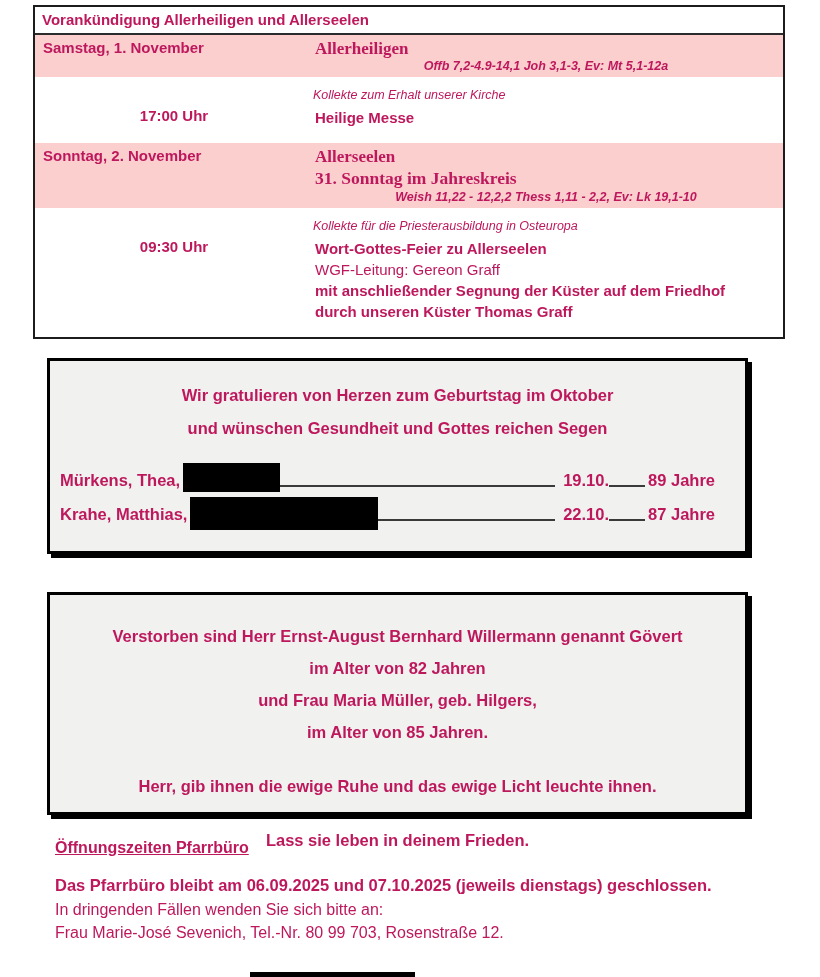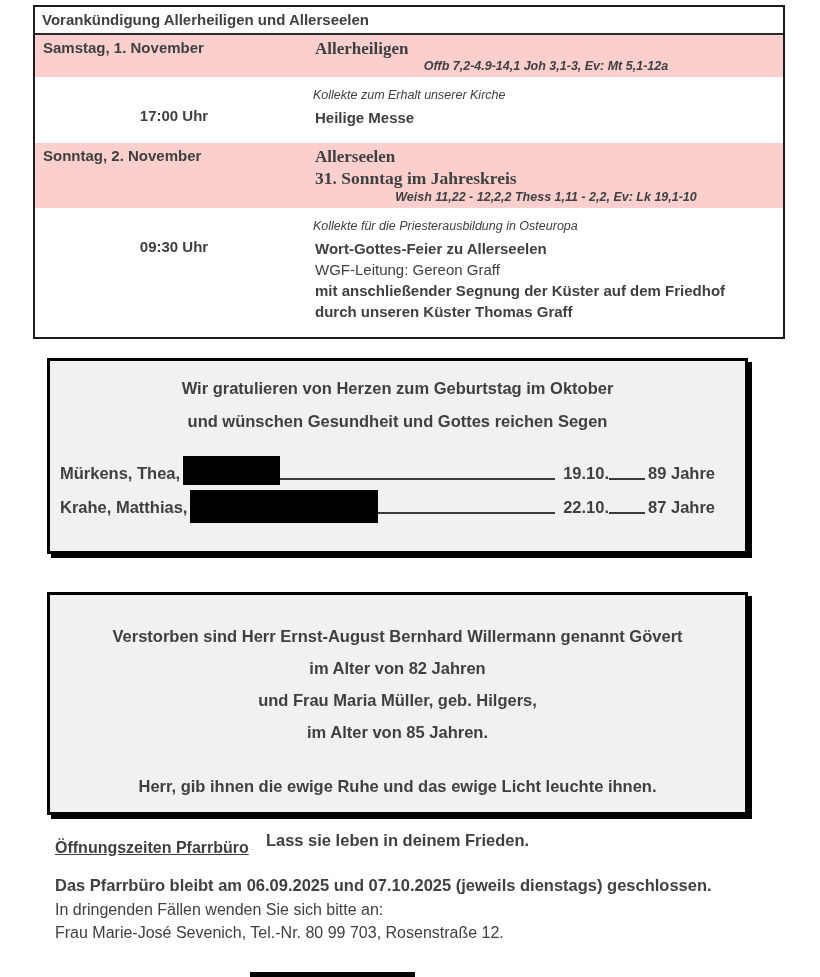--- a/index.html
+++ b/index.html
@@ -1,21 +1,21 @@
 <!DOCTYPE html>
 <html><head>
 <meta charset="utf-8">
 <style>
   html,body{margin:0;padding:0;background:#ffffff;}
   .page{
     position:relative;
     width:820px;height:977px;
     background:#ffffff;
     font-family:"Liberation Sans",sans-serif;
-    color:#404040;
+    color:#be185d;
     overflow:hidden;
   }
 
   
   .sched{
     position:absolute;left:33px;top:5px;width:752px;
     box-sizing:border-box;
     border:2px solid #1c1c1c;
     background:#fff;
   }
@@ -44,21 +44,21 @@
     box-sizing:border-box;
     background:#f1f1ef;
     border:3px solid #000;
     box-shadow:4px 4px 0 #000;
   }
   .frame.birthdays{top:358px;height:196px;}
   .frame.memorial{top:592px;height:223px;}
   .center-bold{
     text-align:center;font-weight:bold;font-size:16.5px;line-height:21px;
   }
-  .bday-head{padding-top:17px;}
+  .bday-head{padding-top:24px;}
   .bday-head .center-bold{margin-bottom:12px;}
   .bday-entries{margin-top:24px;padding:0 30px 0 10px;}
   .bday-row{display:flex;align-items:flex-end;font-weight:bold;font-size:16.5px;}
   .bday-row + .bday-row{margin-top:5px;}
   .bday-name{white-space:nowrap;padding-bottom:2px;}
   .redact{background:#000;}
   .redact-1{width:97px;height:29px;margin-left:3px;}
   .redact-2{width:188px;height:33px;margin-left:3px;margin-bottom:-4px;}
   .rule{flex:1;border-bottom:2px solid #3a3a3a;margin-bottom:5px;}
   .rule-sm{width:36px;border-bottom:2px solid #3a3a3a;margin-bottom:5px;}

